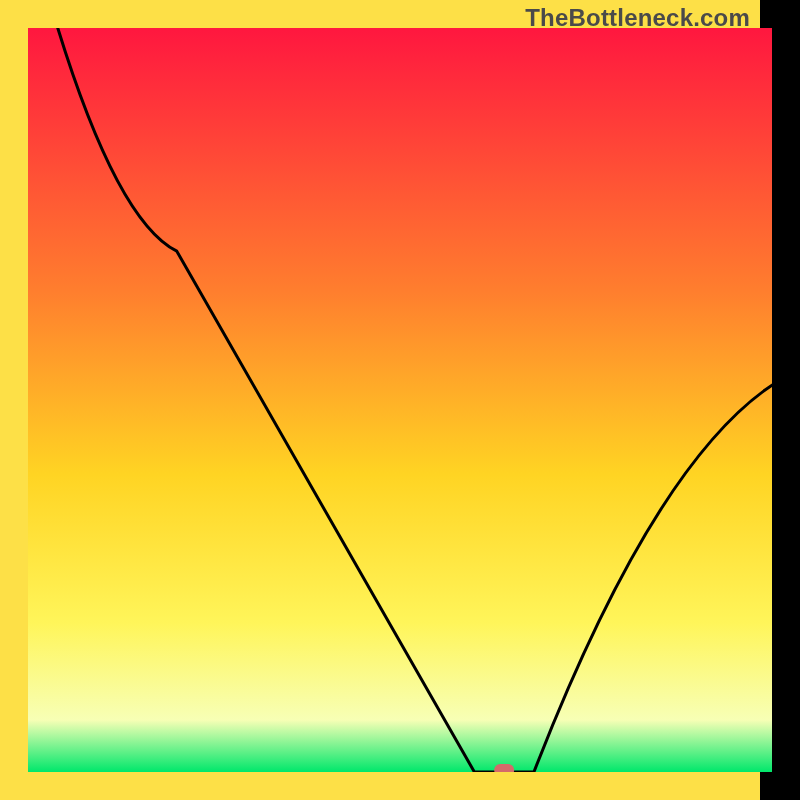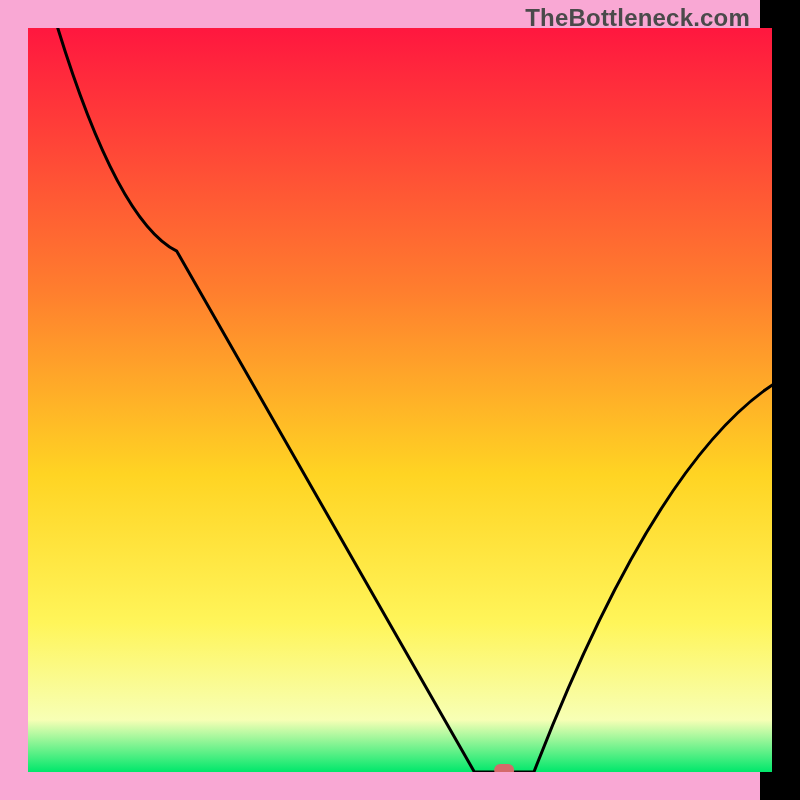--- a/index.html
+++ b/index.html
@@ -8,21 +8,21 @@
     width: 800px;
     height: 800px;
     background: #000;
     overflow: hidden;
     font-family: Arial, Helvetica, sans-serif;
   }
   .frame {
     position: relative;
     width: 760px;
     height: 800px;
-    background: #f9a8d4;
+    background: #fde047;
   }
   .watermark {
     position: absolute;
     top: 4px;
     right: 10px;
     color: #4a4a4a;
     font-size: 24px;
     font-weight: 600;
     letter-spacing: 0.2px;
     z-index: 10;

